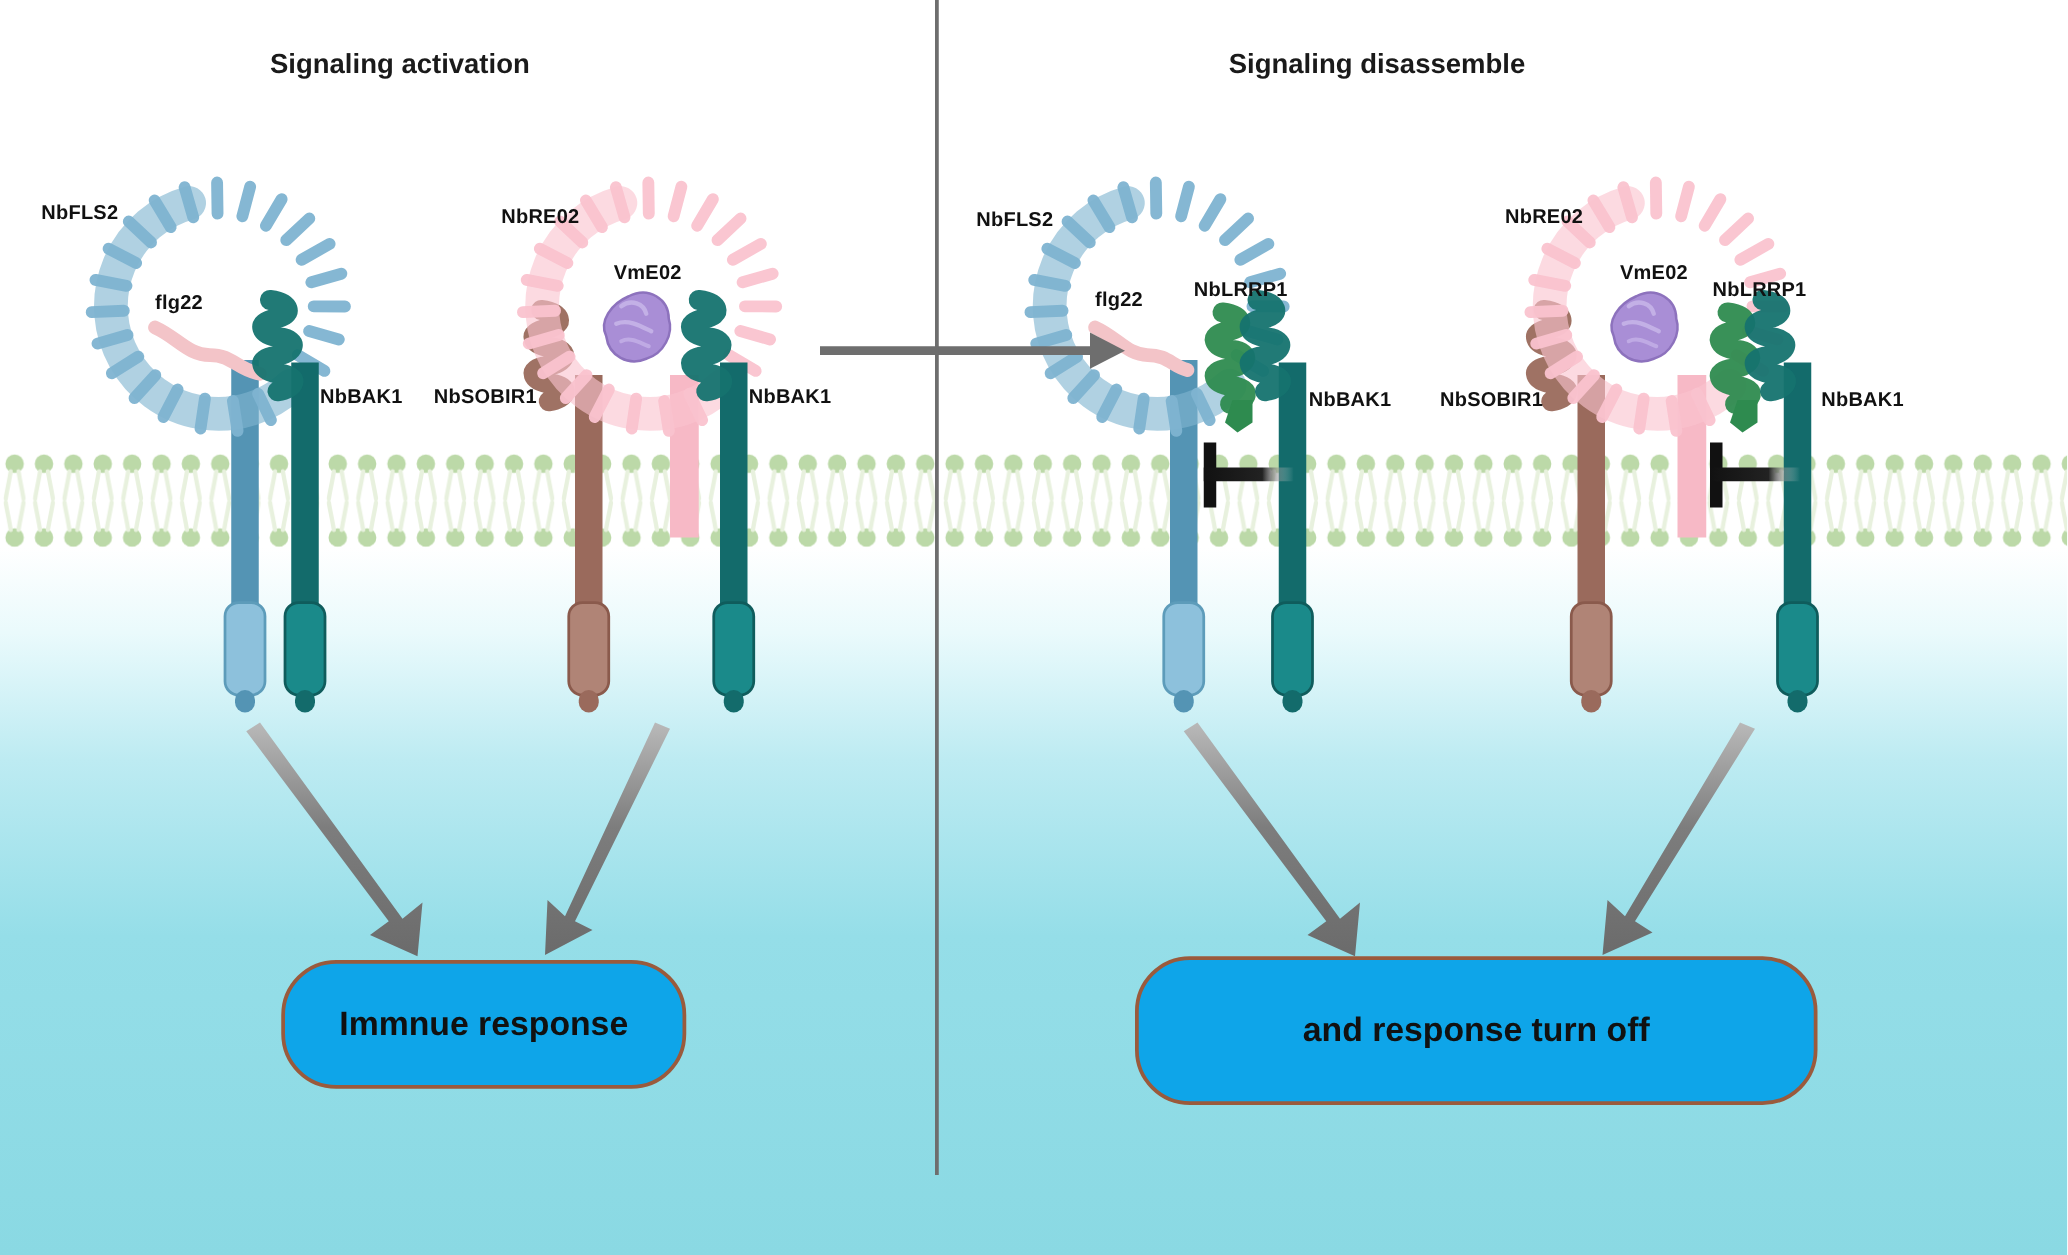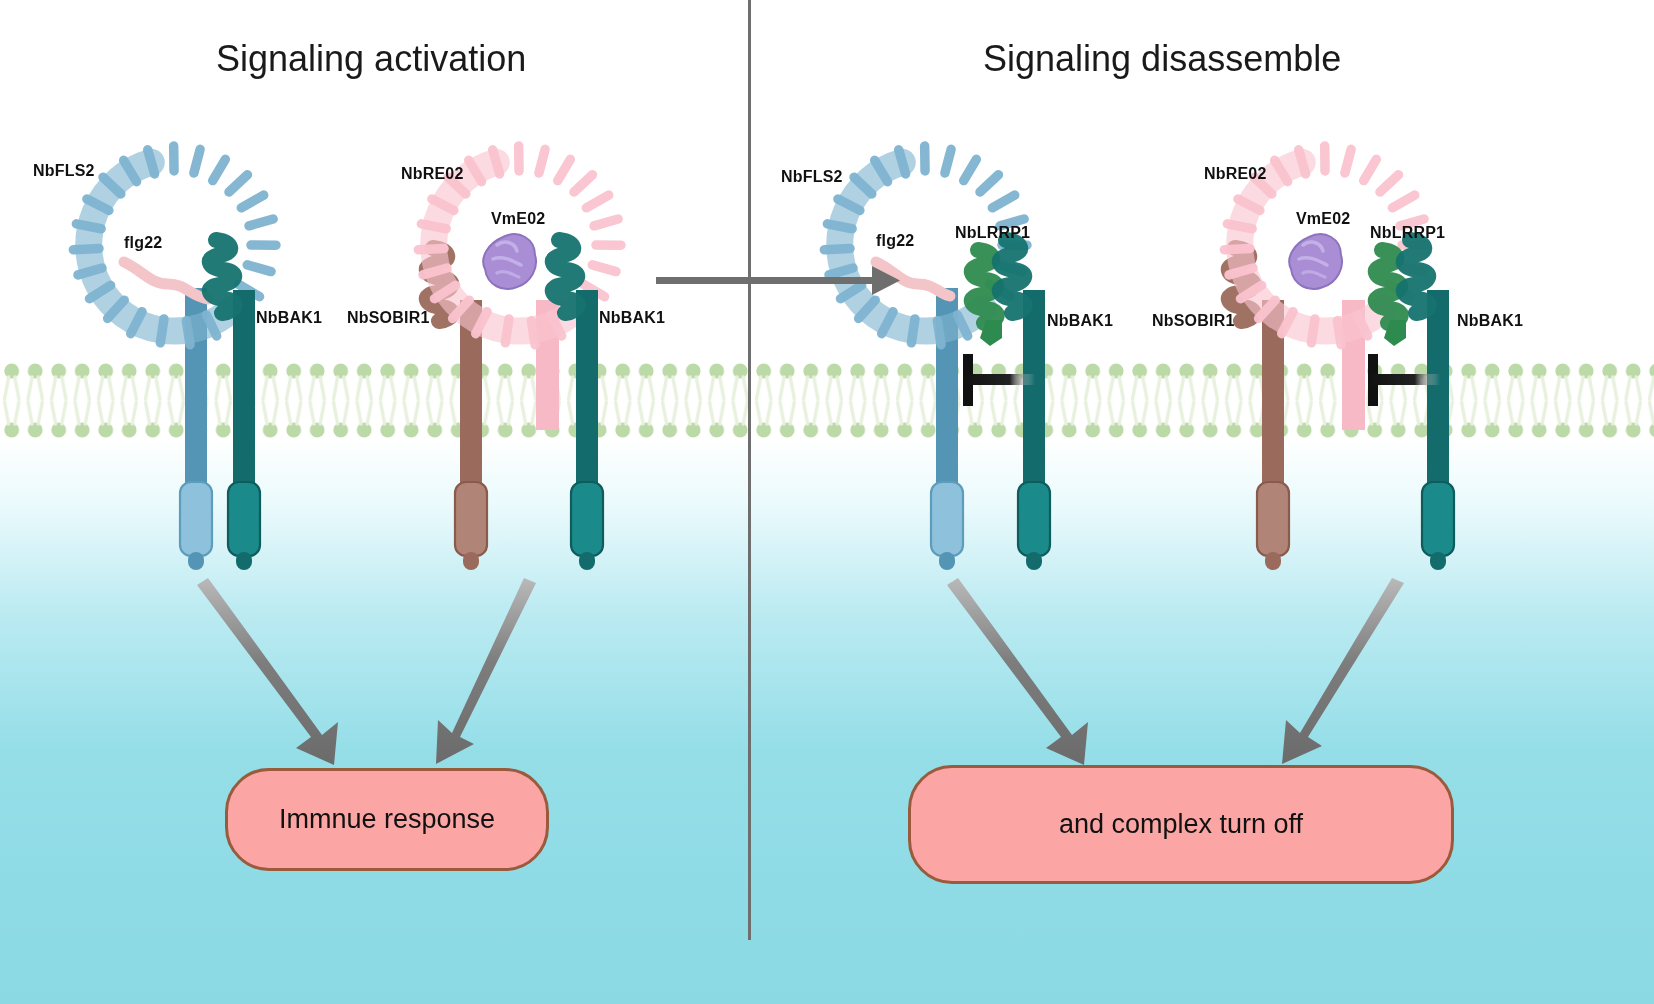--- a/index.html
+++ b/index.html
@@ -9,31 +9,31 @@
   
   .apoplast{position:absolute;left:0;top:0;width:1654px;height:363px;background:#ffffff;}
   .membrane{position:absolute;left:0;top:363px;width:1654px;height:75px;}
   .cytoplasm{position:absolute;left:0;top:438px;width:1654px;height:566px;
      background:linear-gradient(to bottom,#ffffff 0%,#eafafc 12%,#bdebf2 30%,#95dee8 55%,#8ad9e3 100%);}
 
   
   .divider{position:absolute;left:748px;top:0;width:3px;height:940px;background:#6e6e6e;}
 
   
-  .title{position:absolute;font-weight:normal;font-size:36px;color:#1a1a1a;white-space:nowrap;}
+  .title{position:absolute;font-weight:bold;font-size:22px;color:#1a1a1a;white-space:nowrap;}
   #title-left{left:216px;top:38px;}
   #title-right{left:983px;top:38px;}
 
   
   .lbl{position:absolute;font-size:16px;font-weight:bold;color:#111;white-space:nowrap;letter-spacing:.2px;}
 
   
-  .respbox{position:absolute;background:#fca5a5;border:3px solid #9a5a3c;border-radius:44px;
+  .respbox{position:absolute;background:#0ea5e9;border:3px solid #9a5a3c;border-radius:44px;
      display:flex;align-items:center;justify-content:center;text-align:left;
-     font-weight:normal;color:#111;line-height:1.22;}
+     font-weight:bold;color:#111;line-height:1.22;}
   #box-left{left:225px;top:768px;width:318px;height:97px;font-size:27px;}
   #box-right{left:908px;top:765px;width:540px;height:113px;font-size:27px;}
 
   svg{display:block;}
   .svg-layer{position:absolute;left:0;top:0;width:1654px;height:1004px;pointer-events:none;}
 </style>
 </head>
 <body>
 
 <div id="stage">
@@ -284,17 +284,17 @@
   <div class="lbl" style="left:1152px;top:312px;">NbSOBIR1</div>
   <div class="lbl" style="left:1204px;top:165px;">NbRE02</div>
   <div class="lbl" style="left:1296px;top:210px;">VmE02</div>
   <div class="lbl" style="left:1370px;top:224px;">NbLRRP1</div>
   <div class="lbl" style="left:1457px;top:312px;">NbBAK1</div>
 
   <div class="respbox" id="box-left">Immnue response</div>
 
   <div class="respbox" id="box-right">
     <div>
-      <div>and complex turn off</div>
+      <div>and response turn off</div>
     </div>
   </div>
 
 </div>
 
 </body></html>

